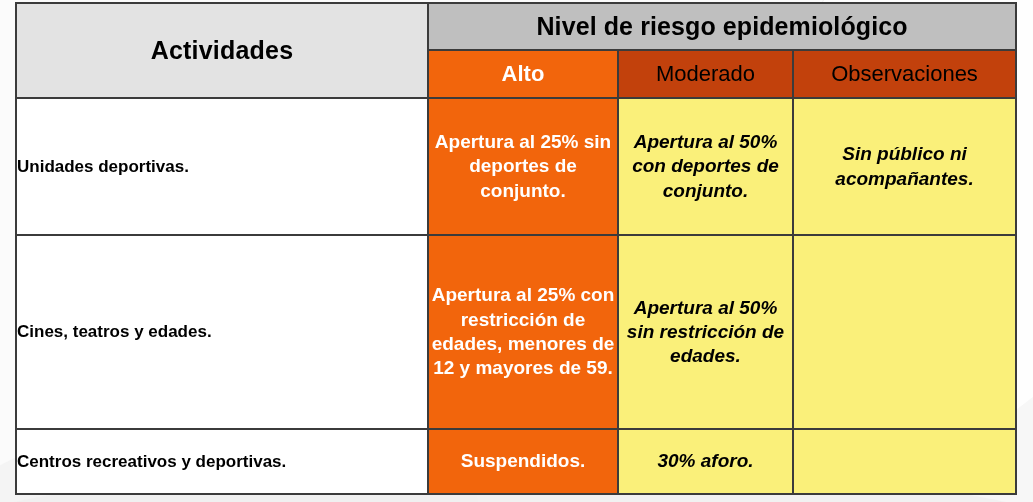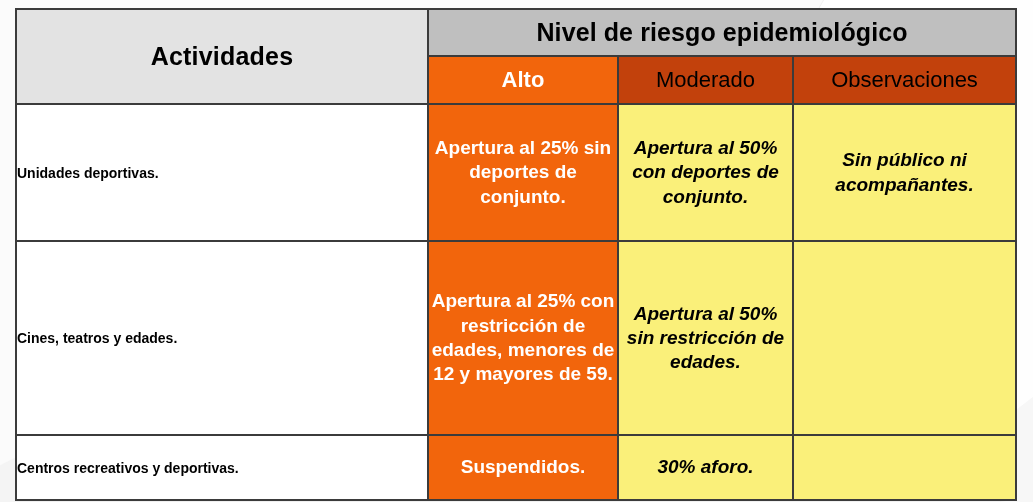--- a/index.html
+++ b/index.html
@@ -54,21 +54,21 @@
     width: 1100px; height: 120px;
     left: -40px; bottom: -86px;
     border-radius: 50%;
     background: #efefef;
     opacity: 0.8;
   }
 
   .table-wrap {
     position: absolute;
     left: 15px;
-    top: 8px;
+    top: 2px;
     width: 860px;
     height: 491px;
   }
 
   table.risk-table {
     border-collapse: collapse;
     table-layout: fixed;
     width: 1000px;
     height: 491px;
   }
@@ -122,21 +122,21 @@
     text-align: center;
     height: 48px;
     border-color: #7d7a1f;
   }
 
   
   .cell-activity {
     background: #FFFFFF;
     color: #000000;
     font-weight: bold;
-    font-size: 14px;
+    font-size: 17px;
     text-align: left;
     padding: 0 0 0 16px;
     margin-left: 24px;
   }
   .cell-alto {
     background: #F2650C;
     color: #FFFFFF;
     font-size: 19px;
     font-weight: bold;
     text-align: center;

